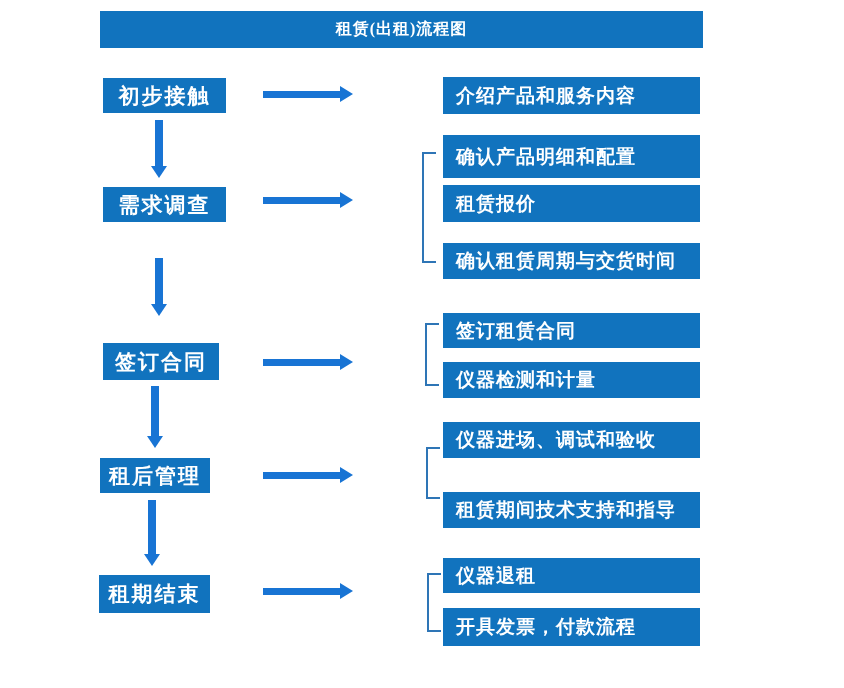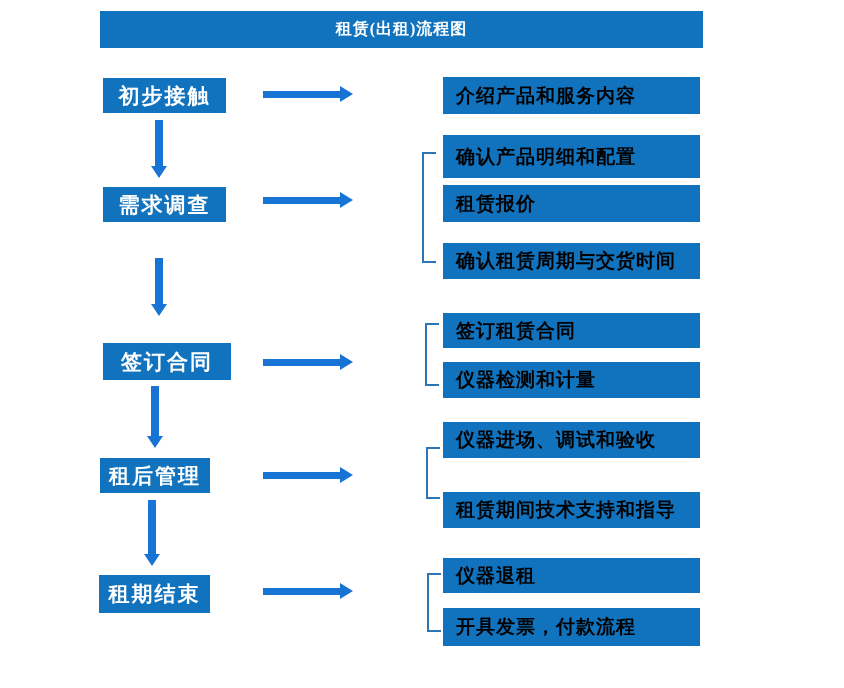--- a/index.html
+++ b/index.html
@@ -13,21 +13,21 @@
     position:absolute;left:100px;top:11px;width:603px;height:37px;
     background:var(--box);color:#fff;font-weight:bold;font-size:16px;
     display:flex;align-items:center;justify-content:center;letter-spacing:1px;
   }
   .stage{
     position:absolute;background:var(--box);color:#fff;font-weight:bold;
     font-size:21px;display:flex;align-items:center;justify-content:center;
     letter-spacing:2px;
   }
   .detail{
-    position:absolute;left:443px;width:257px;background:var(--box);color:#000000;
+    position:absolute;left:443px;width:257px;background:var(--box);color:#ffffff;
     font-weight:bold;font-size:19px;display:flex;align-items:center;
     padding-left:13px;box-sizing:border-box;letter-spacing:1px;white-space:nowrap;
   }
   .varrow{position:absolute;width:16px;display:flex;flex-direction:column;align-items:center;}
   .vshaft{width:8px;flex:1;background:var(--arrow);}
   .vhead{width:0;height:0;border-left:8px solid transparent;border-right:8px solid transparent;border-top:12px solid var(--arrow);}
   .harrow{position:absolute;height:16px;width:90px;display:flex;align-items:center;}
   .hshaft{height:7px;flex:1;background:var(--arrow);}
   .hhead{width:0;height:0;border-top:8px solid transparent;border-bottom:8px solid transparent;border-left:13px solid var(--arrow);}
   .bracket{
@@ -41,21 +41,21 @@
 <body style="--box: #1173BE; --arrow: #1874D4; --bracket: #2E75B6; --bg: #FFFFFF;">
 
 <div class="canvas">
 
   <div class="title-bar">
     <span>租赁(出租)流程图</span>
   </div>
 
   <div class="stage" style="left:103px;top:187px;width:123px;height:35px;">需求调查</div>
   <div class="stage" style="left:103px;top:78px;width:123px;height:35px;">初步接触</div>
-  <div class="stage" style="left:103px;top:343px;width:128px;height:37px;">签订合同</div>
+  <div class="stage" style="left:103px;top:343px;width:116px;height:37px;">签订合同</div>
   <div class="stage" style="left:100px;top:458px;width:110px;height:35px;">租后管理</div>
   <div class="stage" style="left:99px;top:575px;width:111px;height:38px;">租期结束</div>
 
   <div class="varrow" style="left:151px;top:120px;height:58px;">
     <div class="vshaft"></div>
     <div class="vhead"></div>
   </div>
   <div class="varrow" style="left:151px;top:258px;height:58px;">
     <div class="vshaft"></div>
     <div class="vhead"></div>

